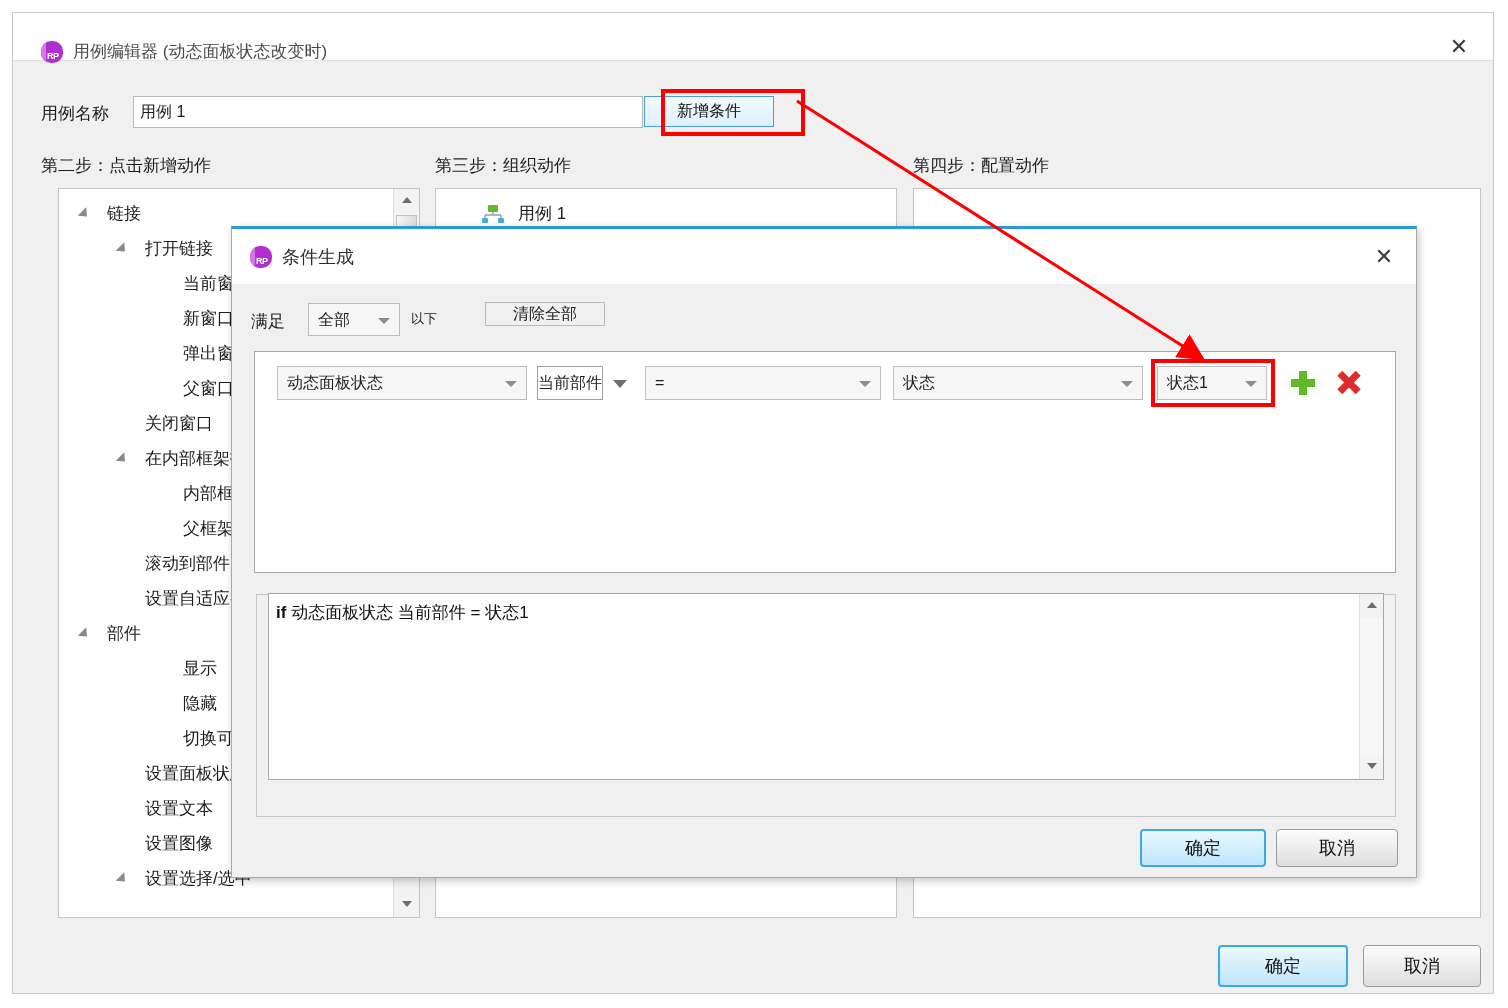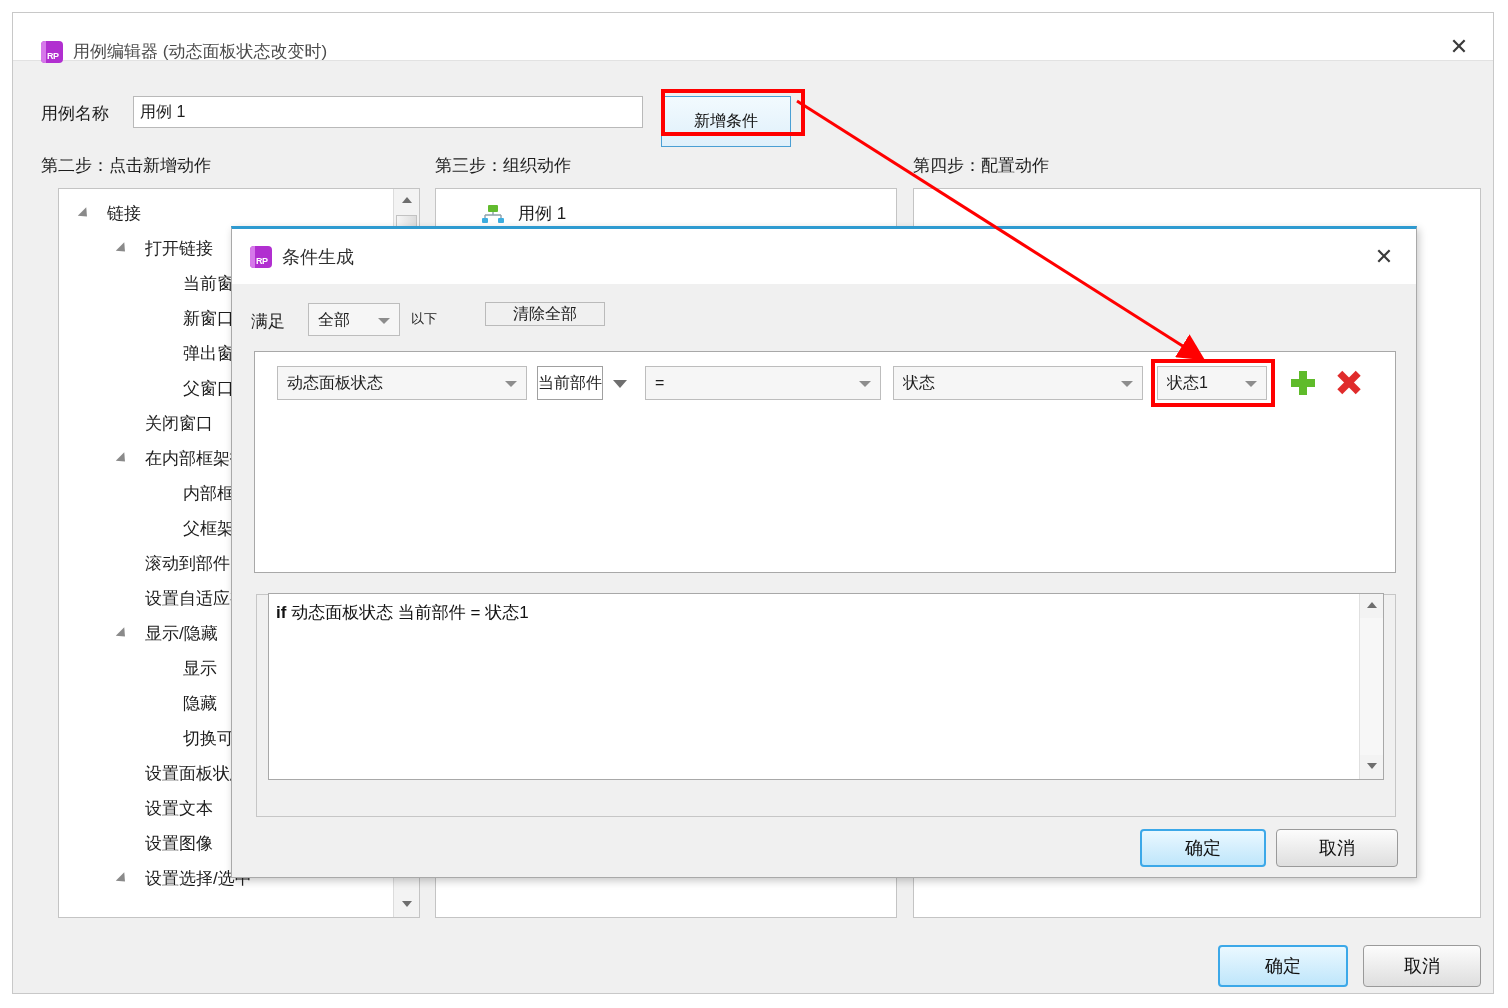--- a/index.html
+++ b/index.html
@@ -31,21 +31,21 @@
     left: 0; top: 0;
     width: 100%; height: 48px;
     background: #ffffff;
     border-bottom: 1px solid #e2e2e2;
     box-sizing: border-box;
   }
   .rp-icon {
     position: absolute;
     width: 22px; height: 22px;
     background: #b12fd0;
-    border-radius: 4px;
+    border-radius: 10px;
     overflow: hidden;
   }
   .rp-icon::before {
     content: "";
     position: absolute;
     left: 0; top: 0; bottom: 0;
     width: 5px;
     background: #d678ea;
   }
   .rp-icon span {
@@ -94,22 +94,22 @@
     border: 1px solid #b9b9b9;
     box-sizing: border-box;
     font-family: "Liberation Sans", "DejaVu Sans", sans-serif;
     font-size: 16px;
     color: #1d1d1d;
     padding: 0 6px;
     outline: none;
   }
   #add-cond-btn {
     position: absolute;
-    left: 648px; top: 83px;
-    width: 130px; height: 51px;
+    left: 631px; top: 83px;
+    width: 130px; height: 31px;
     background: linear-gradient(#f2fafe,#dff0fb);
     border: 1px solid #4a9fd4;
     box-sizing: border-box;
     font-family: "Liberation Sans", "DejaVu Sans", sans-serif;
     font-size: 16px;
     color: #111111;
     cursor: pointer;
   }
   #add-cond-highlight {
     position: absolute;
@@ -553,21 +553,21 @@
         <div class="tree-row lvl2"><span>当前窗口</span></div>
         <div class="tree-row lvl2"><span>新窗口/标签</span></div>
         <div class="tree-row lvl2"><span>弹出窗口</span></div>
         <div class="tree-row lvl2"><span>父窗口</span></div>
         <div class="tree-row lvl1"><span>关闭窗口</span></div>
         <div class="tree-row lvl1"><i class="arrow"></i><span>在内部框架打开</span></div>
         <div class="tree-row lvl2"><span>内部框架</span></div>
         <div class="tree-row lvl2"><span>父框架</span></div>
         <div class="tree-row lvl1"><span>滚动到部件(锚点链接)</span></div>
         <div class="tree-row lvl1"><span>设置自适应视图</span></div>
-        <div class="tree-row lvl1"><i class="arrow"></i><span>显示/隐藏</span></div>
+        <div class="tree-row lvl0"><i class="arrow"></i><span>部件</span></div>
         <div class="tree-row lvl2"><span>显示</span></div>
         <div class="tree-row lvl2"><span>隐藏</span></div>
         <div class="tree-row lvl2"><span>切换可见性</span></div>
         <div class="tree-row lvl1"><span>设置面板状态</span></div>
         <div class="tree-row lvl1"><span>设置文本</span></div>
         <div class="tree-row lvl1"><span>设置图像</span></div>
         <div class="tree-row lvl1"><i class="arrow"></i><span>设置选择/选中</span></div>
       </div>
     <div class="vscroll">
       <div class="sb-btn up">

